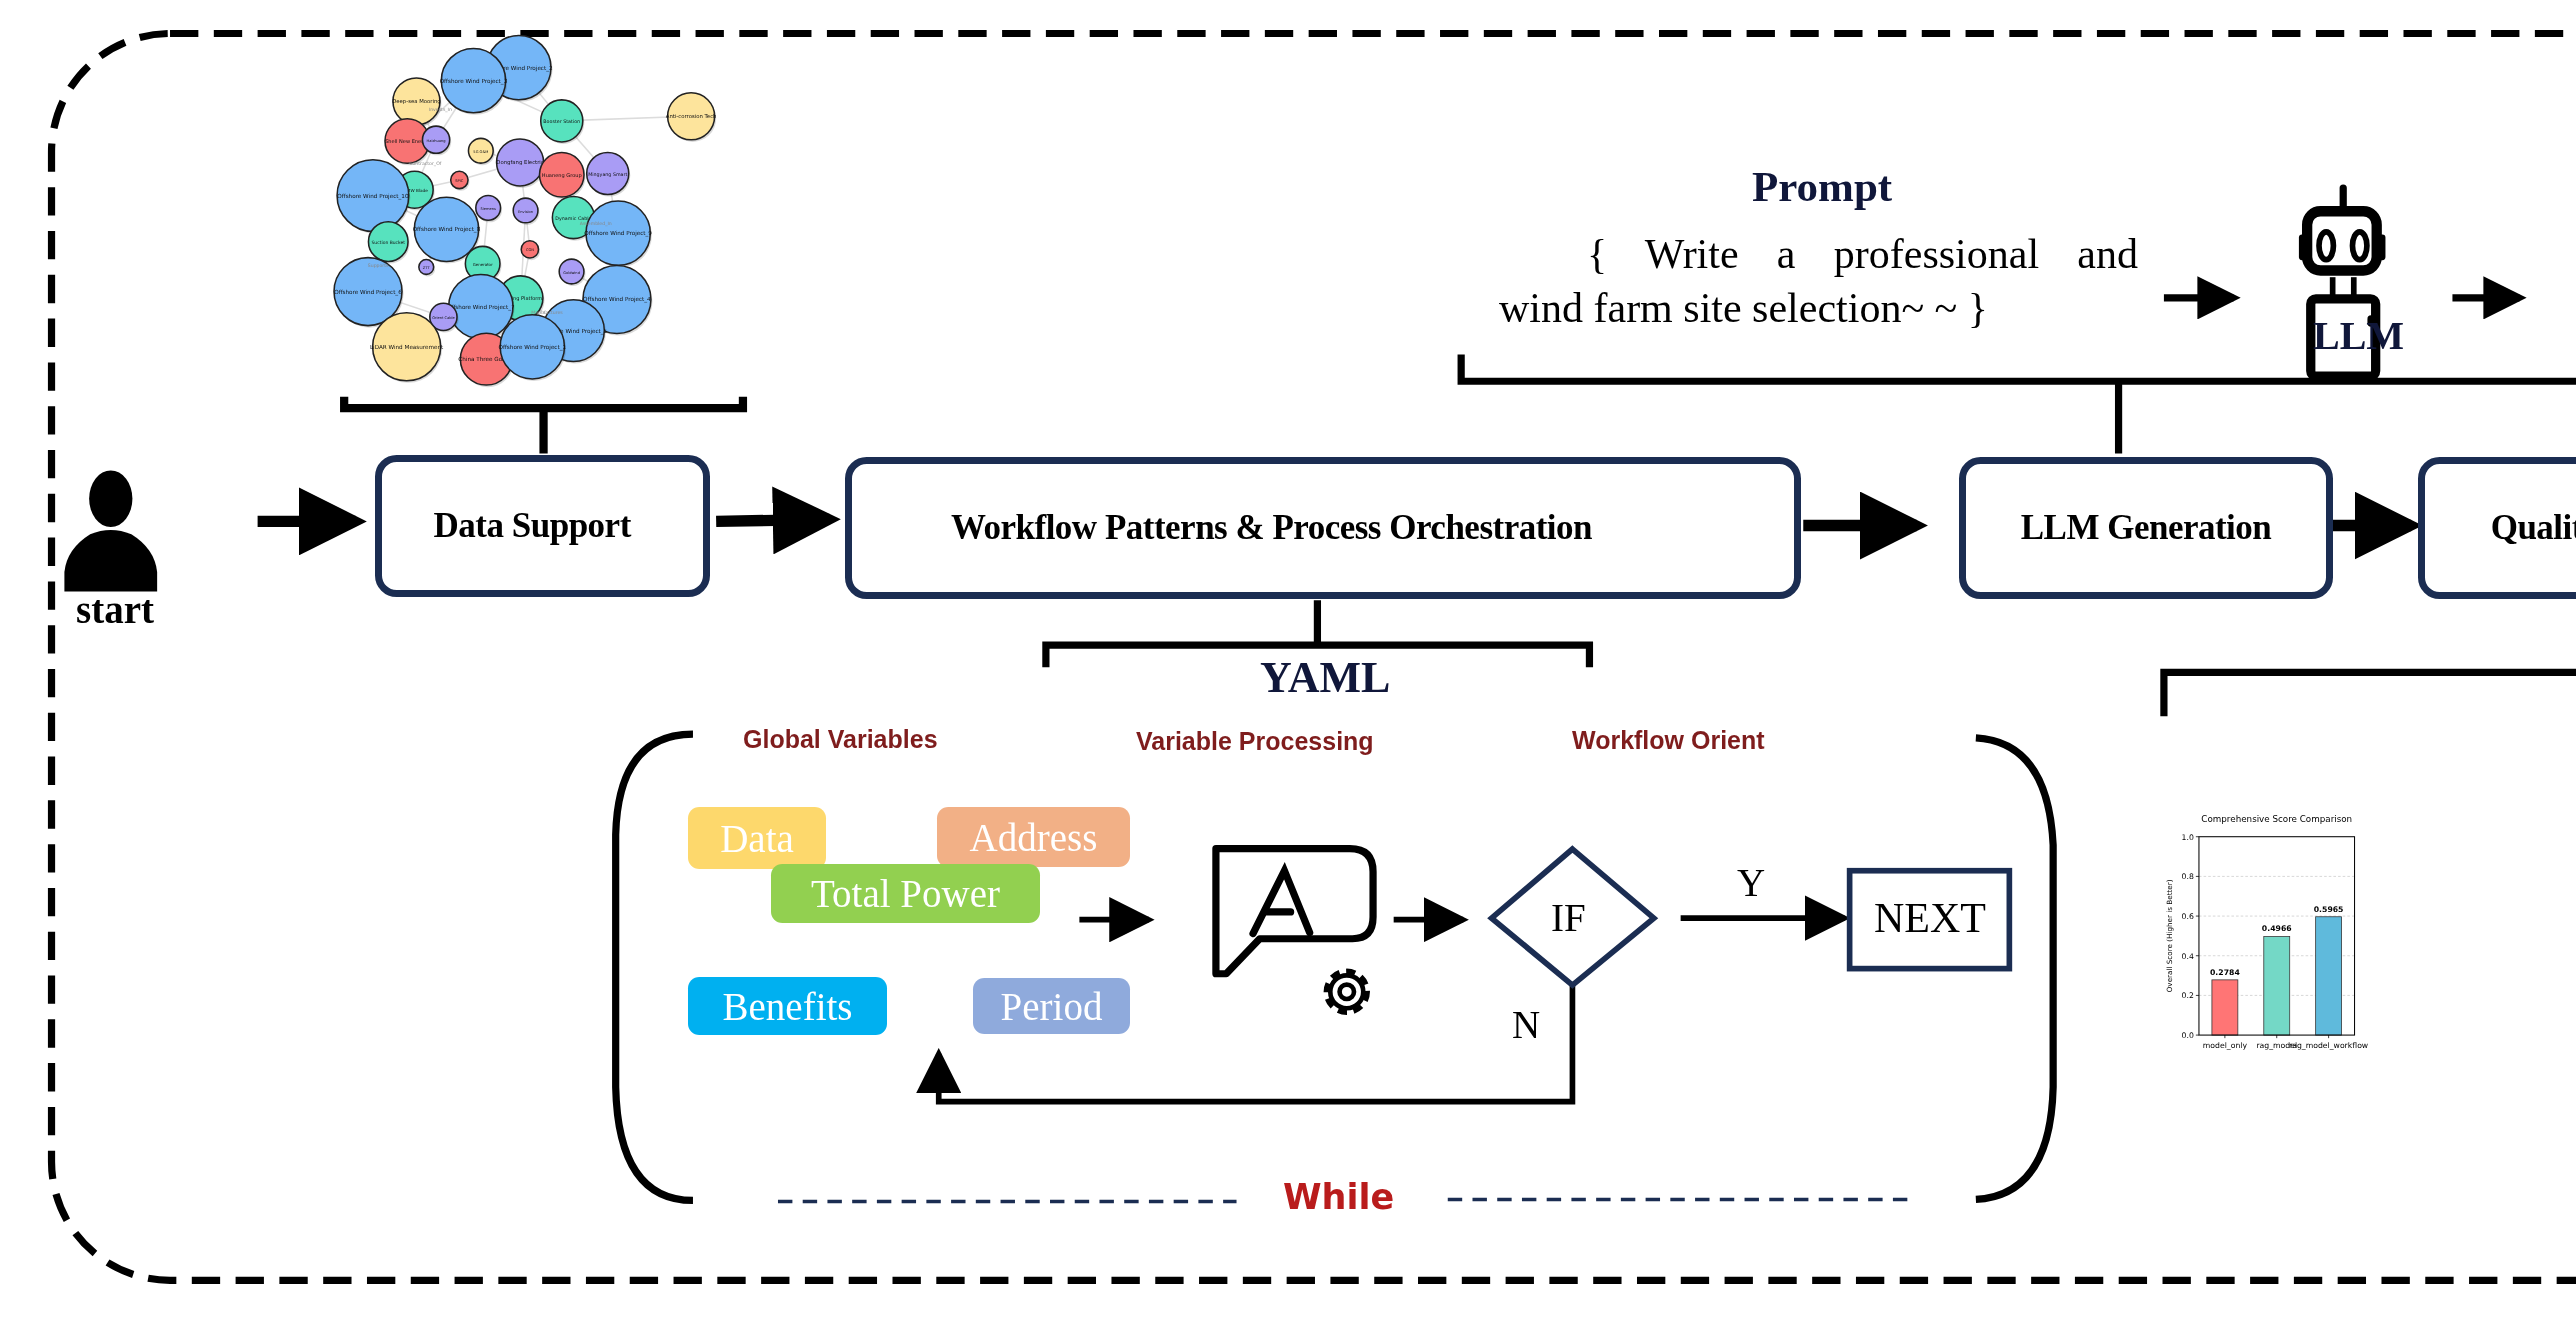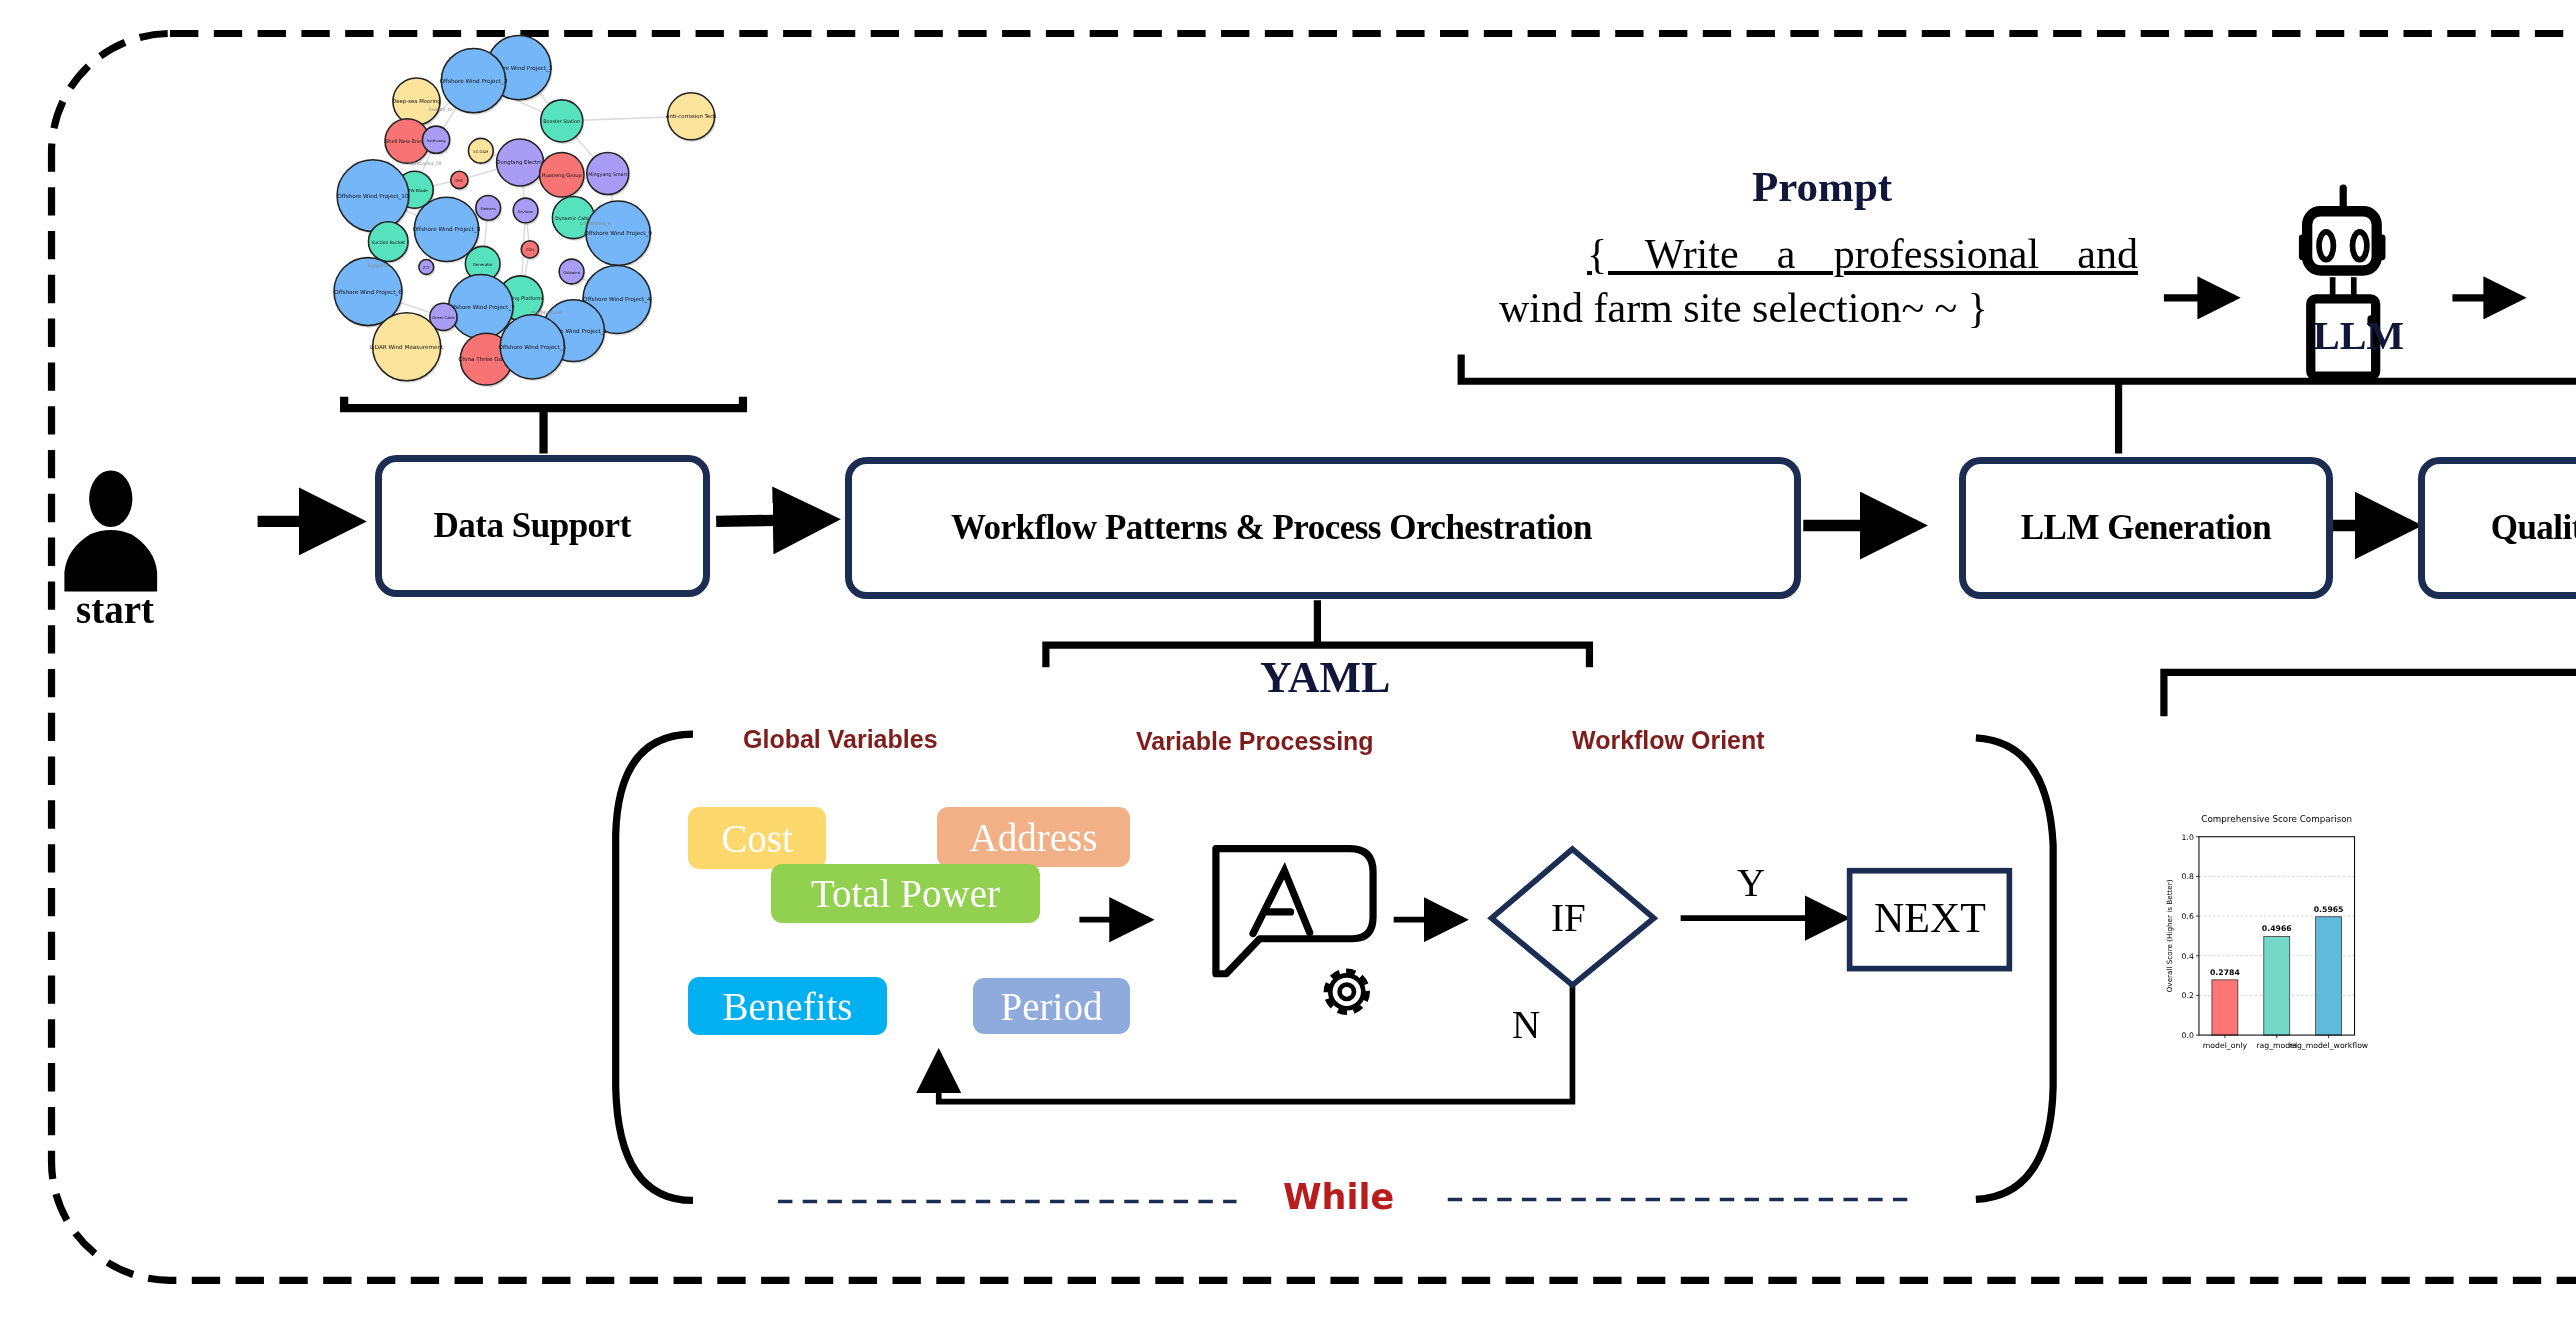--- a/index.html
+++ b/index.html
@@ -334,31 +334,31 @@
 </div>
 <div class="stage-box" style="left:1928px; top:457px; width:374px; height:142px;margin-left:31px;">
   <span class="stage-label">LLM Generation</span>
 </div>
 <div class="stage-box" style="left:2418px; top:457px; width:412px; height:142px;">
   <span class="stage-label">Quality Assurance</span>
 </div>
 
 <div class="abs serif" style="left:1752px; top:162px; font-size:43px; font-weight:bold; color:#10173a;">Prompt</div>
 <div class="abs serif" style="left:1499px; top:227px; width:639px; font-size:42px; line-height:54px; text-align:justify; text-align-last:justify;">
-  <div style="padding-left:88px;text-decoration:underline;">{ Write a professional and</div>
+  <div style="padding-left:88px;">{ Write a professional and</div>
   <div style="text-align-last:left;">wind farm site selection~ ~ }</div>
 </div>
 <div class="abs serif" style="left:2313px; top:312px; font-size:40px; font-weight:bold; color:#10173a; width:62px; text-align:center;">LLM</div>
 
 <div class="abs serif" style="left:1260px; top:652px; font-size:44px; font-weight:bold; color:#10173a;">YAML</div>
 <div class="section-head" style="left:743px; top:725px;">Global Variables</div>
 <div class="section-head" style="left:1136px; top:727px;">Variable Processing</div>
 <div class="section-head" style="left:1572px; top:726px;">Workflow Orient</div>
 
-<div class="chip" style="left:688px; top:807px; width:138px; height:62px; background:#fdd86c;">Cost</div>
+<div class="chip" style="left:688px; top:807px; width:138px; height:62px; background:#fdd86c;">Data</div>
 <div class="chip" style="left:937px; top:807px; width:193px; height:60px; background:#f2b086;">Address</div>
 <div class="chip" style="left:771px; top:864px; width:269px; height:59px; background:#92d050;">Total Power</div>
 <div class="chip" style="left:688px; top:977px; width:199px; height:58px; background:#00b0f0;">Benefits</div>
 <div class="chip" style="left:973px; top:978px; width:157px; height:56px; background:#8faadc;">Period</div>
 
 <div class="abs serif" style="left:1551px; top:895px; font-size:39px;">IF</div>
 <div class="abs serif" style="left:1737px; top:860px; font-size:39px;">Y</div>
 <div class="abs serif" style="left:1512px; top:1002px; font-size:39px;">N</div>
 <div class="abs serif" style="left:1850px; top:894px; width:160px; text-align:center; font-size:42px;">NEXT</div>
 <div class="abs" style="left:1283px; top:1177px; font-size:35px; font-weight:bold; font-family:'DejaVu Sans', sans-serif; color:#b91c1c;">While</div>

